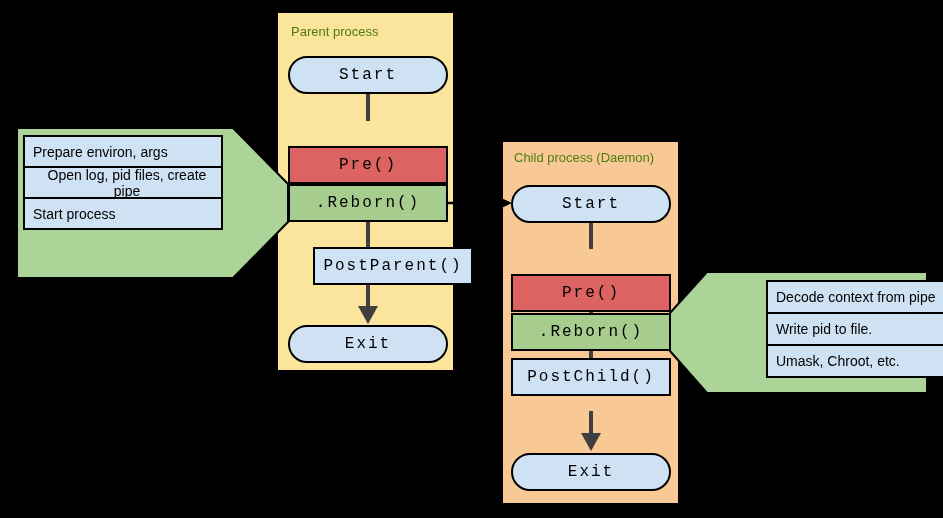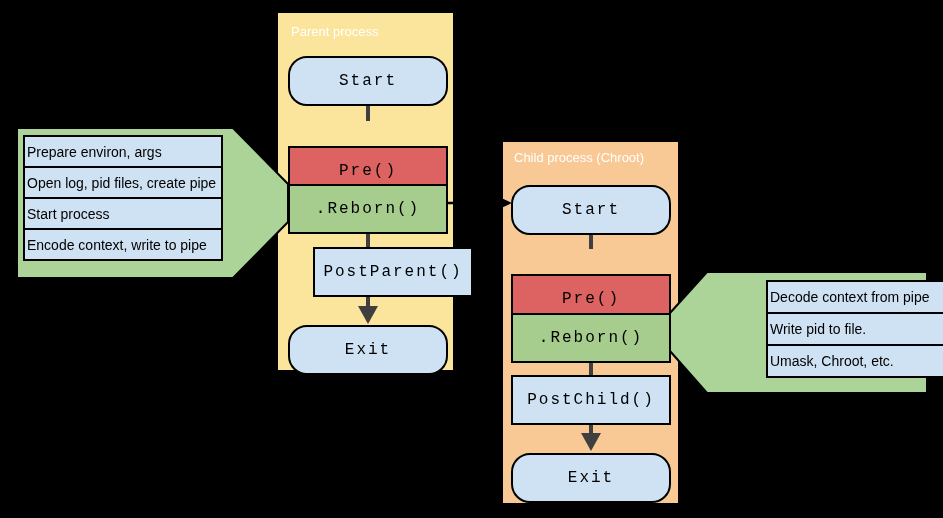--- a/index.html
+++ b/index.html
@@ -2,43 +2,43 @@
 <html style="--background: #000000; --parent-fill: #FBE49B; --child-fill: #F9C995; --terminal-fill: #CFE2F3; --step-fill: #CFE2F3; --pre-fill: #DC6361; --reborn-fill: #A6CD8D; --callout-fill: #ACD398; --connector: #3F3F3F; --border: #000000;"><head>
 <meta charset="utf-8">
 <style>
   html,body{margin:0;padding:0;background:#000;}
   .stage{position:relative;width:943px;height:518px;background:var(--background,#000);overflow:hidden;
          font-family:"Liberation Sans", sans-serif;}
   .layer{position:absolute;left:0;top:0;}
   .container{position:absolute;box-sizing:border-box;}
   .container.parent{left:278px;top:13px;width:175px;height:357px;background:var(--parent-fill);}
   .container.child{left:503px;top:142px;width:175px;height:361px;background:var(--child-fill);}
-  .lane-title{position:absolute;font-size:13px;color:#ffffff;white-space:nowrap;}
+  .lane-title{position:absolute;font-size:13px;color:#4d7c0f;white-space:nowrap;}
   .lane-title.parent{left:291px;top:24px;}
   .lane-title.child{left:514px;top:150px;}
-  .node{position:absolute;box-sizing:border-box;width:160px;height:50px;border:2px solid var(--border);
+  .node{position:absolute;box-sizing:border-box;width:160px;height:38px;border:2px solid var(--border);
         display:flex;align-items:center;justify-content:center;
         font-family:"Liberation Mono","DejaVu Sans Mono",monospace;font-size:16px;letter-spacing:2px;color:#000;}
   .node.terminal{border-radius:19px;background:var(--terminal-fill);}
   .node.step{background:var(--step-fill);}
   .node.pre{background:var(--pre-fill);margin-top:27px;}
   .node.reborn{background:var(--reborn-fill);}
   .px{left:288px;} .cx{left:511px;}
   .p-start{top:56px;} .p-pre{top:119px;} .p-reborn{top:184px;} .p-post{top:247px;margin-left:25px;} .p-exit{top:325px;}
-  .c-start{top:185px;} .c-pre{top:247px;} .c-reborn{top:313px;} .c-post{top:375px;} .c-exit{top:453px;}
+  .c-start{top:185px;} .c-pre{top:247px;} .c-reborn{top:313px;} .c-post{top:358px;} .c-exit{top:453px;}
   svg .callout{fill:var(--callout-fill);stroke:var(--border);stroke-width:2;}
   svg .flow{stroke:var(--connector);stroke-width:4;}
   svg .flowhead{fill:var(--connector);}
   svg .xlink{stroke:var(--border);stroke-width:2.5;}
   svg .xhead{fill:var(--border);}
   .callout-list{position:absolute;width:200px;}
   .callout-list.left{left:23px;top:135px;}
   .callout-list.right{left:718px;top:280px;}
   .callout-item{box-sizing:border-box;width:200px;border:2px solid var(--border);background:var(--terminal-fill);
-                font-size:14px;color:#000;display:flex;align-items:center;padding-left:2px;}
+                font-size:14px;color:#000;display:flex;align-items:center;padding-left:8px;}
   .callout-list.left .callout-item{height:33px;}
   .callout-list.right .callout-item{height:34px;margin-left:48px;}
   .callout-item + .callout-item{margin-top:-2px;text-align:center;}
 </style>
 </head>
 <body>
 
 <div class="stage">
 
   <div class="container parent"></div>
@@ -60,39 +60,38 @@
     <line class="flow" x1="591" y1="283" x2="591" y2="315"></line>
     <line class="flow" x1="591" y1="349" x2="591" y2="377"></line>
     <line class="flow" x1="591" y1="411" x2="591" y2="435"></line>
     <polygon class="flowhead" points="581,433 601,433 591,451"></polygon>
 
     <line class="xlink" x1="446" y1="203" x2="501" y2="203"></line>
     <polygon class="xhead" points="499,197 499,209 512,203"></polygon>
   </svg>
 
   <div class="lane-title parent">Parent process</div>
-  <div class="lane-title child">Child process (Chroot)</div>
+  <div class="lane-title child">Child process (Daemon)</div>
 
   <div class="node terminal px p-start">Start</div>
   <div class="node pre px p-pre">Pre()</div>
   <div class="node reborn px p-reborn">.Reborn()</div>
   <div class="node step px p-post">PostParent()</div>
   <div class="node terminal px p-exit">Exit</div>
 
   <div class="node terminal cx c-start">Start</div>
   <div class="node pre cx c-pre">Pre()</div>
   <div class="node reborn cx c-reborn">.Reborn()</div>
   <div class="node step cx c-post">PostChild()</div>
   <div class="node terminal cx c-exit">Exit</div>
 
   <div class="callout-list left">
     <div class="callout-item">Prepare environ, args</div>
     <div class="callout-item">Open log, pid files, create pipe</div>
     <div class="callout-item">Start process</div>
-    <div class="callout-item">Encode context, write to pipe</div>
   </div>
 
   <div class="callout-list right">
     <div class="callout-item">Decode context from pipe</div>
     <div class="callout-item">Write pid to file.</div>
     <div class="callout-item">Umask, Chroot, etc.</div>
   </div>
 
 </div>
 

